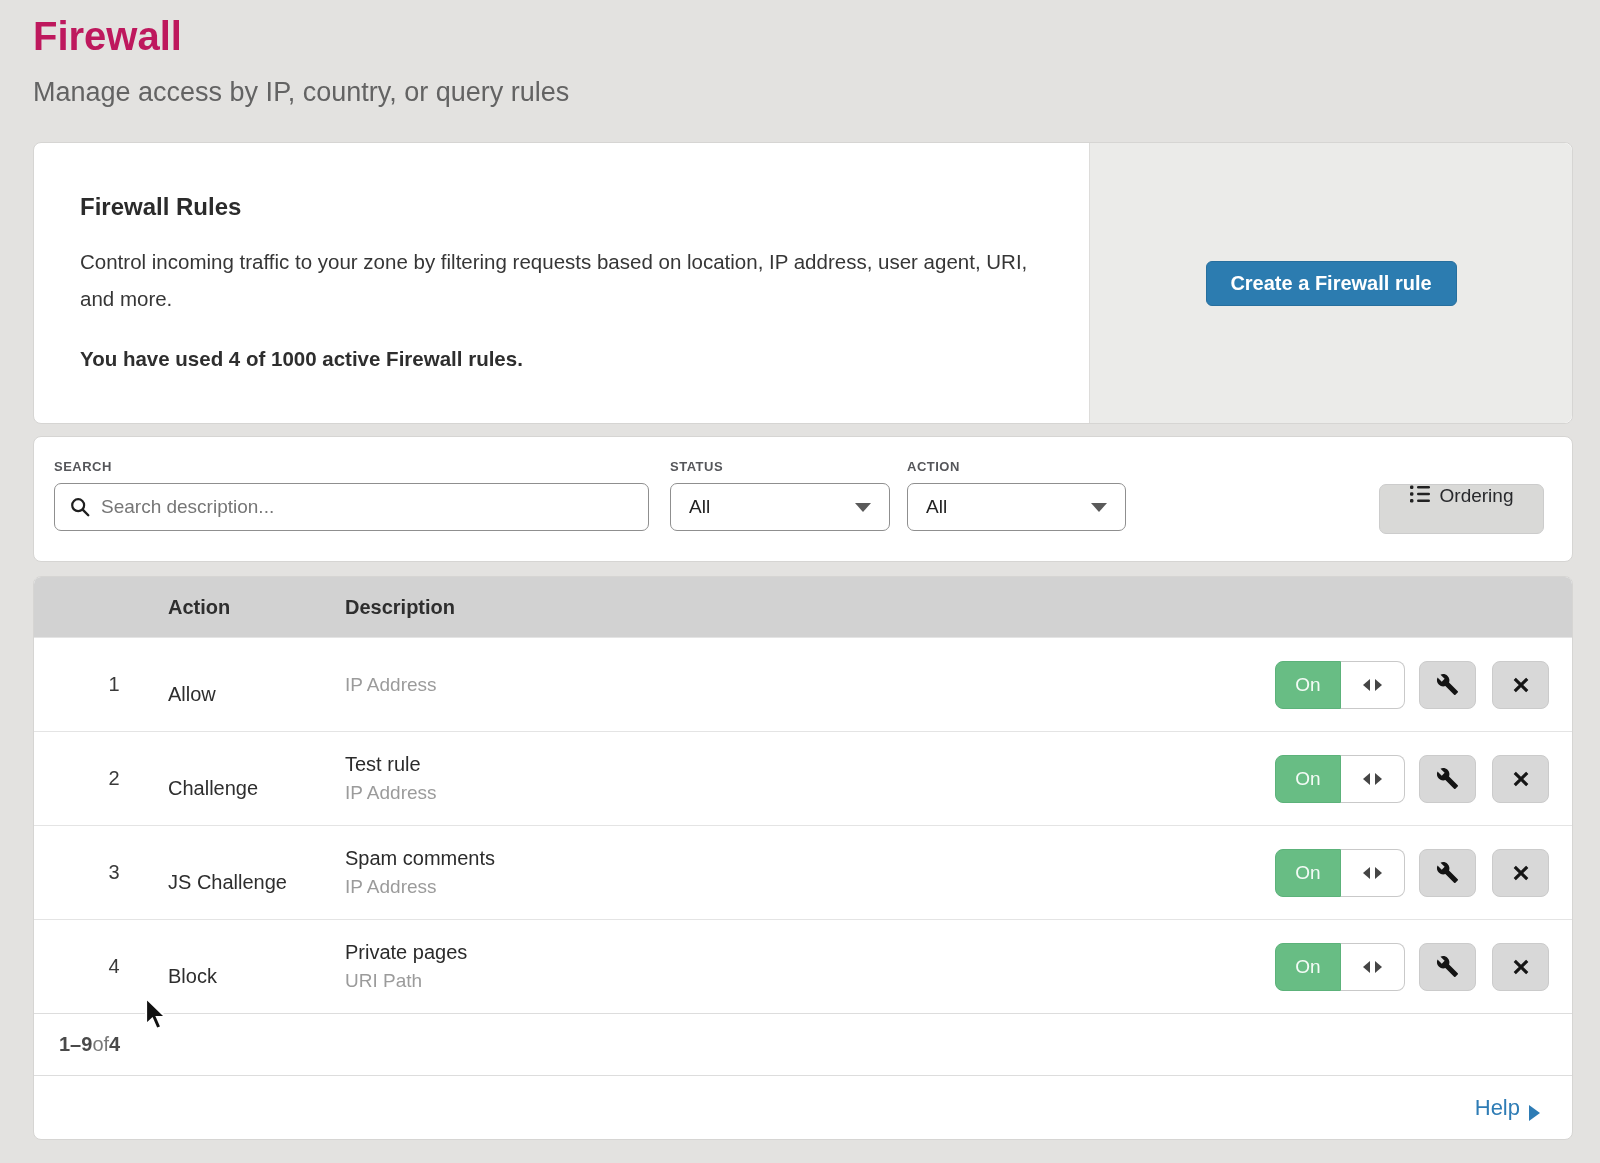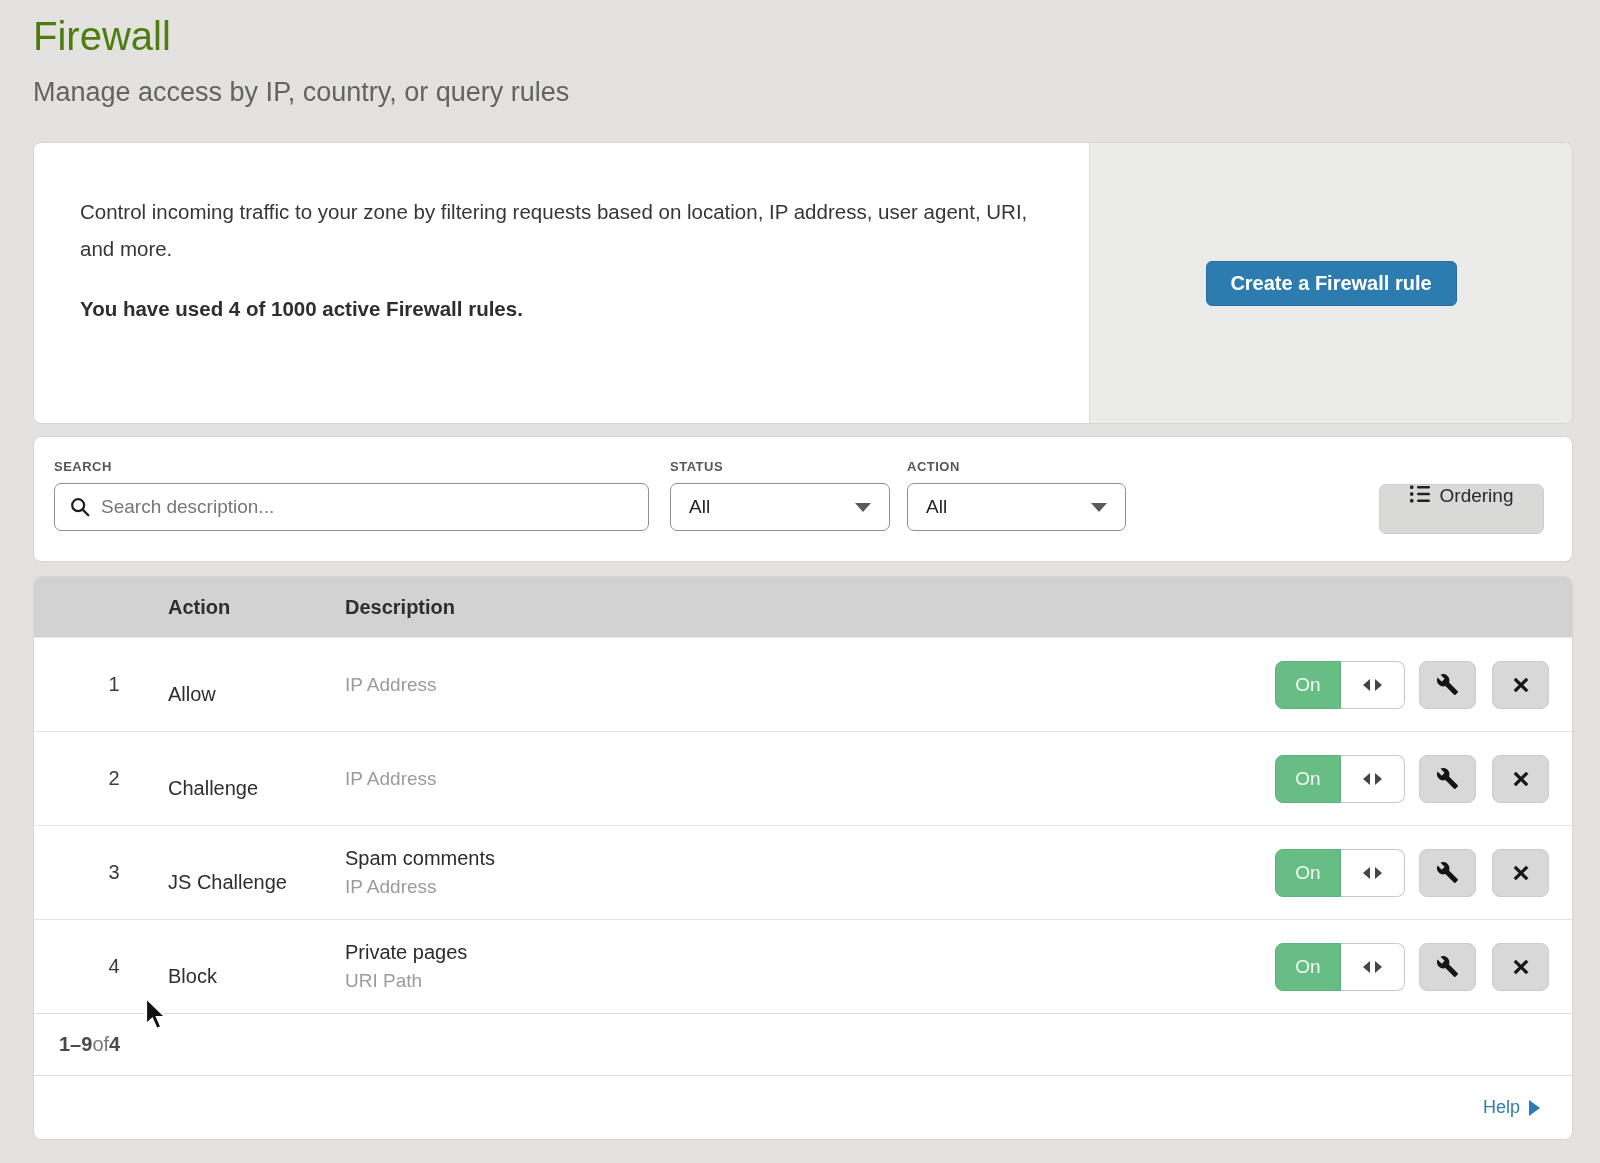--- a/index.html
+++ b/index.html
@@ -7,21 +7,21 @@
   body {
     background: #e3e2e0;
     font-family: "Liberation Sans", sans-serif;
     color: #333;
     position: relative;
   }
   .page { padding: 12px 27px 0 33px; }
 
   
   .page-title {
-    font-size: 40px; line-height: 48px; font-weight: 400; color: #4d7c0f;
+    font-size: 40px; line-height: 48px; font-weight: 700; color: #be185d;
     margin-bottom: 16px;
   }
   .page-subtitle {
     font-size: 27px; line-height: 32px; font-weight: 400; color: #636363;
     margin-bottom: 34px;
   }
 
   
   .info-card {
     display: flex; height: 282px; margin-bottom: 12px;
@@ -149,41 +149,42 @@
     display: flex; align-items: center; padding-left: 25px;
     font-size: 20px;
   }
   .pag-range, .pag-total { font-weight: 700; color: #4a4a4a; }
   .pag-of { color: #787878; margin: 0 0; }
   .tfoot {
     height: 64px; border-top: 1px solid #dddddd; border-radius: 0 0 7px 7px;
     display: flex; align-items: center; justify-content: flex-end; padding-right: 32px;
   }
   .help-link {
-    display: flex; align-items: center; gap: 9px; text-decoration: none;
-    font-size: 18px; color: #2e7cb5; cursor: pointer;
+    display: flex; align-items: flex-end; gap: 9px; text-decoration: none;
+    font-size: 22px; color: #2e7cb5; cursor: pointer;
   }
   .help-tri {
     width: 0; height: 0; border-top: 8px solid transparent;
     border-bottom: 8px solid transparent; border-left: 11px solid #2e7cb5;
   }
 
   
   .mouse-cursor { position: absolute; left: 144px; top: 997px; }
 </style>
 </head>
 <body>
 
 <div class="page">
 
   <h1 class="page-title">Firewall</h1>
   <p class="page-subtitle">Manage access by IP, country, or query rules</p>
 
   <section class="info-card">
     <div class="info-left">
+      <h2 class="info-heading">Firewall Rules</h2>
       <p class="info-desc">Control incoming traffic to your zone by filtering requests based on location, IP address, user agent, URI, and more.</p>
       <p class="info-usage">You have used 4 of 1000 active Firewall rules.</p>
     </div>
     <div class="info-right">
       <button class="create-btn">Create a Firewall rule</button>
     </div>
   </section>
 
   <section class="filter-card">
     <div class="filter-group search-group">
@@ -257,20 +258,21 @@
               <path stroke="#141414" stroke-width="1.4" d="M19 6.41 17.59 5 12 10.59 6.41 5 5 6.41 10.59 12 5 17.59 6.41 19 12 13.41 17.59 19 19 17.59 13.41 12z"></path>
             </svg>
         </button>
       </div>
     </div>
 
     <div class="trow">
       <div class="cell-num">2</div>
       <div class="cell-action">Challenge</div>
       <div class="cell-desc">
+        <div class="desc-main">Test rule</div>
         <div class="desc-sub">IP Address</div>
       </div>
       <div class="controls">
         <div class="toggle">
           <span class="toggle-on">On</span>
           <span class="toggle-handle">
               <i class="tri-left"></i>
               <i class="tri-right"></i>
             </span>
         </div>

